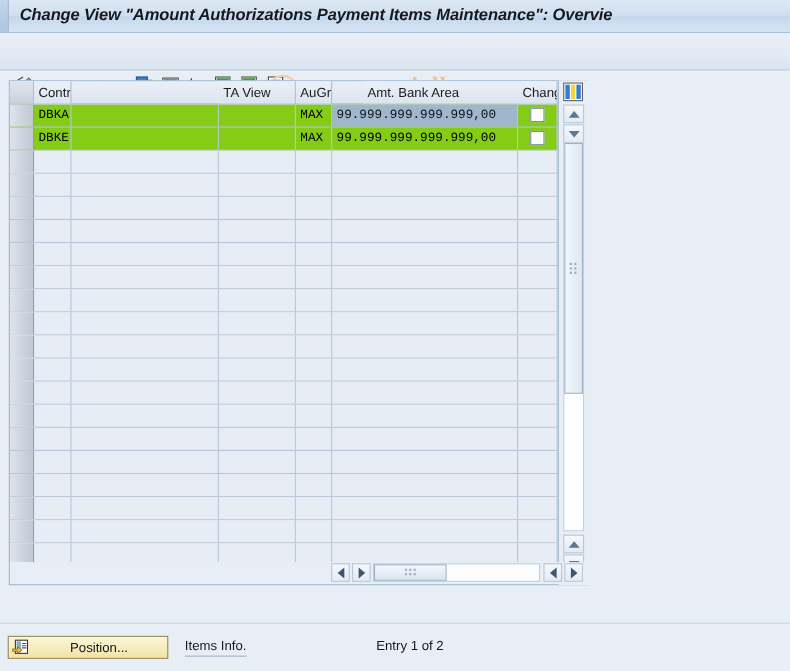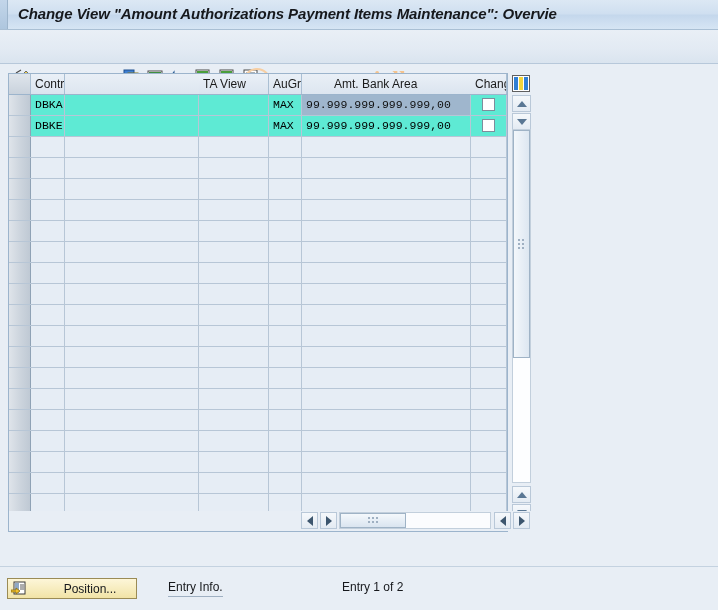--- a/index.html
+++ b/index.html
@@ -132,21 +132,21 @@
     width: 526px; height: 416px;
     overflow: hidden;
   }
   .row {
     position: absolute;
     left: 0;
     width: 526px; height: 21px;
     box-sizing: border-box;
     border-bottom: 1px solid #b7c6d6;
   }
-  .row.filled { background: #5eead4; }
+  .row.filled { background: #84cc16; }
   .row.empty  { background: #e6edf5; }
 
   .cell {
     position: absolute;
     top: 0;
     height: 20px;
     line-height: 20px;
     box-sizing: border-box;
     border-right: 1px solid #b7c6d6;
     padding-left: 4px;
@@ -317,21 +317,21 @@
     position: absolute;
     left: 0; top: 566px;
     width: 718px; height: 44px;
     background: #e8eef5;
     border-top: 1px solid #c4d2e0;
     box-sizing: border-box;
   }
   #position-button {
     position: absolute;
     left: 7px; top: 11px;
-    width: 130px; height: 21px;
+    width: 146px; height: 21px;
     background: linear-gradient(to bottom, #fdf6d8 0%, #f7edc0 50%, #f1e3a6 100%);
     border: 1px solid #9a8b55;
     box-sizing: border-box;
     cursor: pointer;
   }
   #position-button-label {
     position: absolute;
     left: 0; top: 0;
     width: 146px; height: 19px;
     line-height: 20px;
@@ -706,15 +706,15 @@
       <svg width="15" height="15" viewBox="0 0 15 15">
         <rect x="3" y="1" width="11" height="12" fill="#ffffff" stroke="#3a3a3a" stroke-width="1"></rect>
         <rect x="4" y="2" width="4" height="10" fill="#8fa8c4"></rect>
         <path d="M9 4 h4 M9 6 h4 M9 8 h4" stroke="#5a5a5a" stroke-width="1"></path>
         <path d="M0 9 l5 0 l0 -2 l4 3 l-4 3 l0 -2 l-5 0 z" fill="#f2c12e" stroke="#8a6c10" stroke-width="0.8"></path>
       </svg>
     </span>
     <span id="position-button-label">Position...</span>
   </div>
 
-  <div id="item-info-link">Entry Info.</div>
+  <div id="item-info-link">Items Info.</div>
   <div id="entry-status">Entry 1 of 2</div>
 </div>
 
 </body></html>

